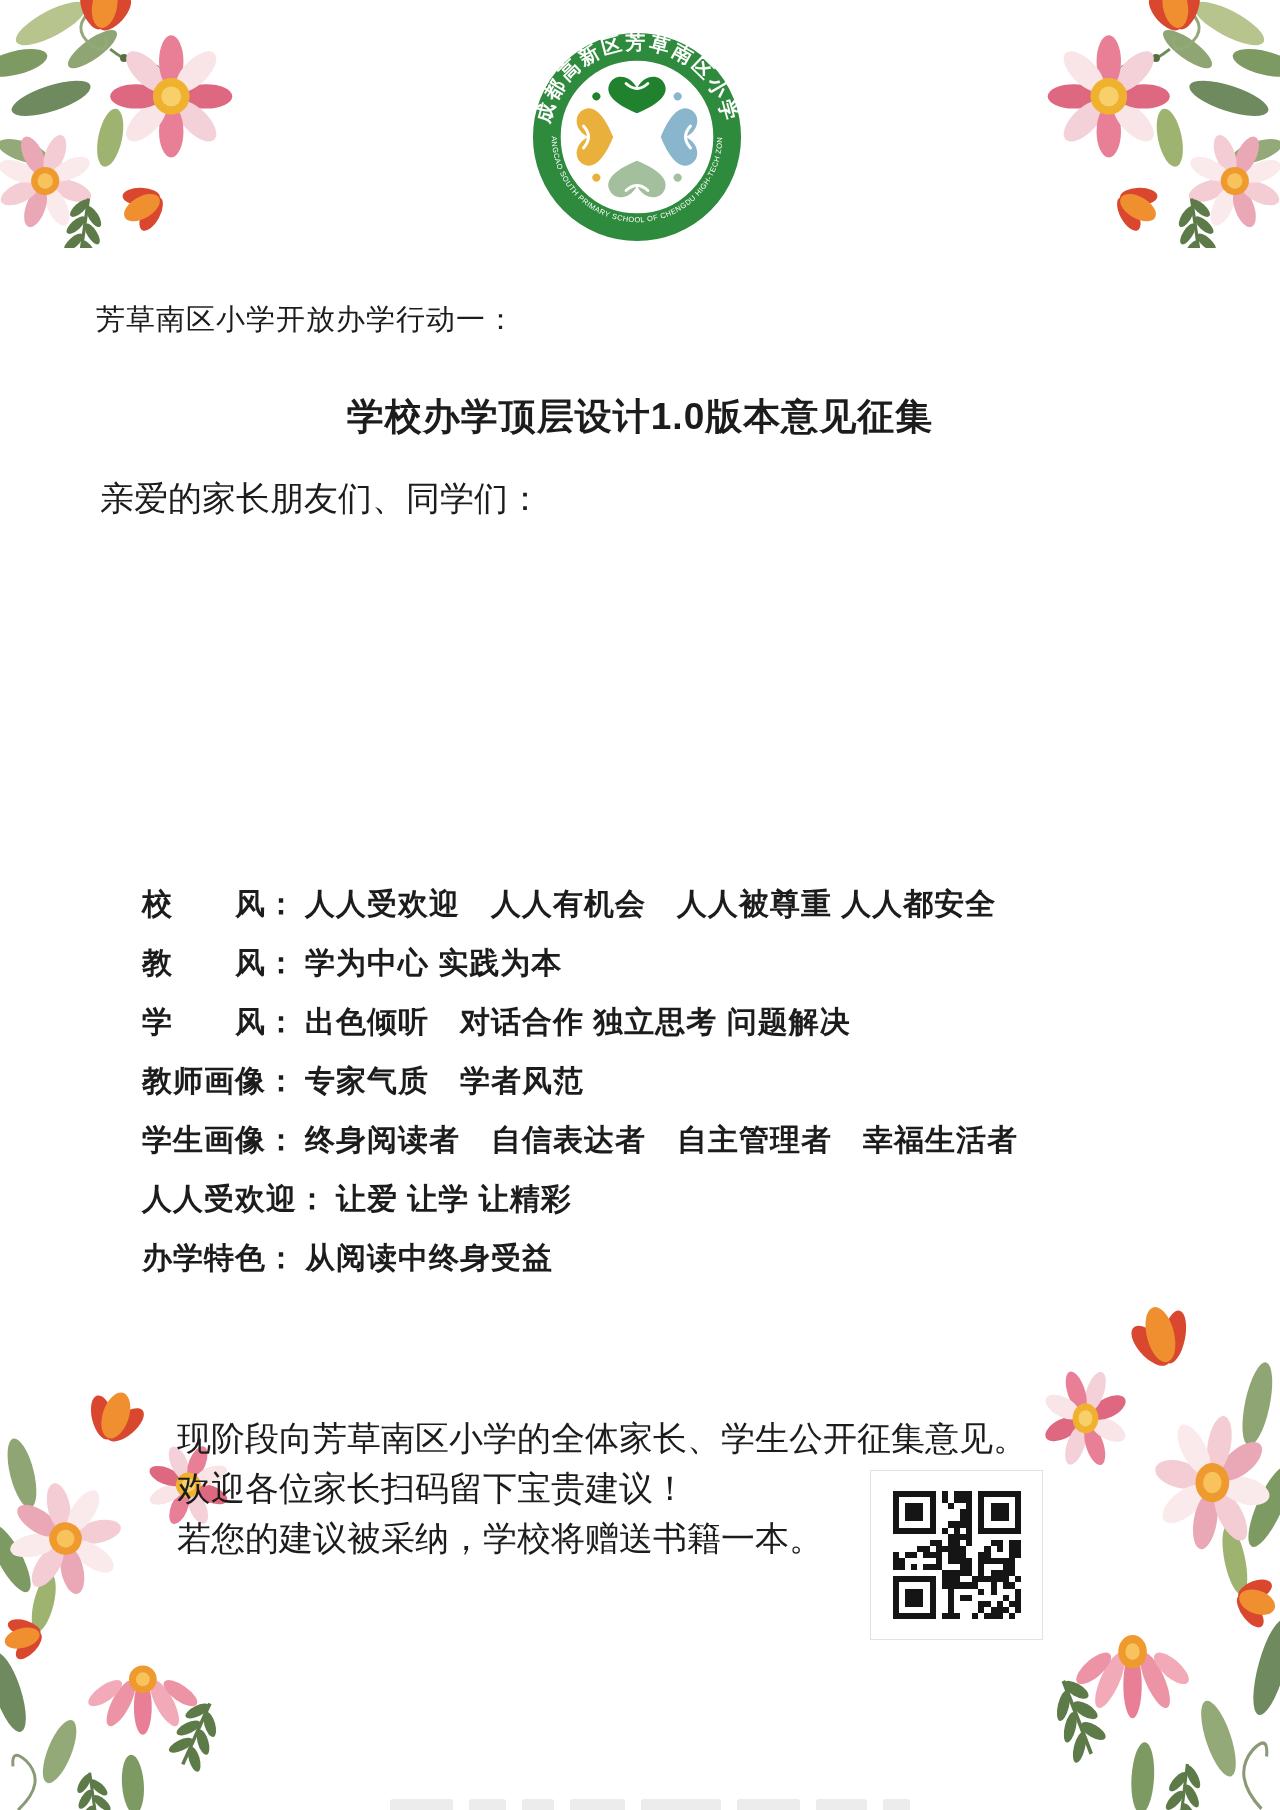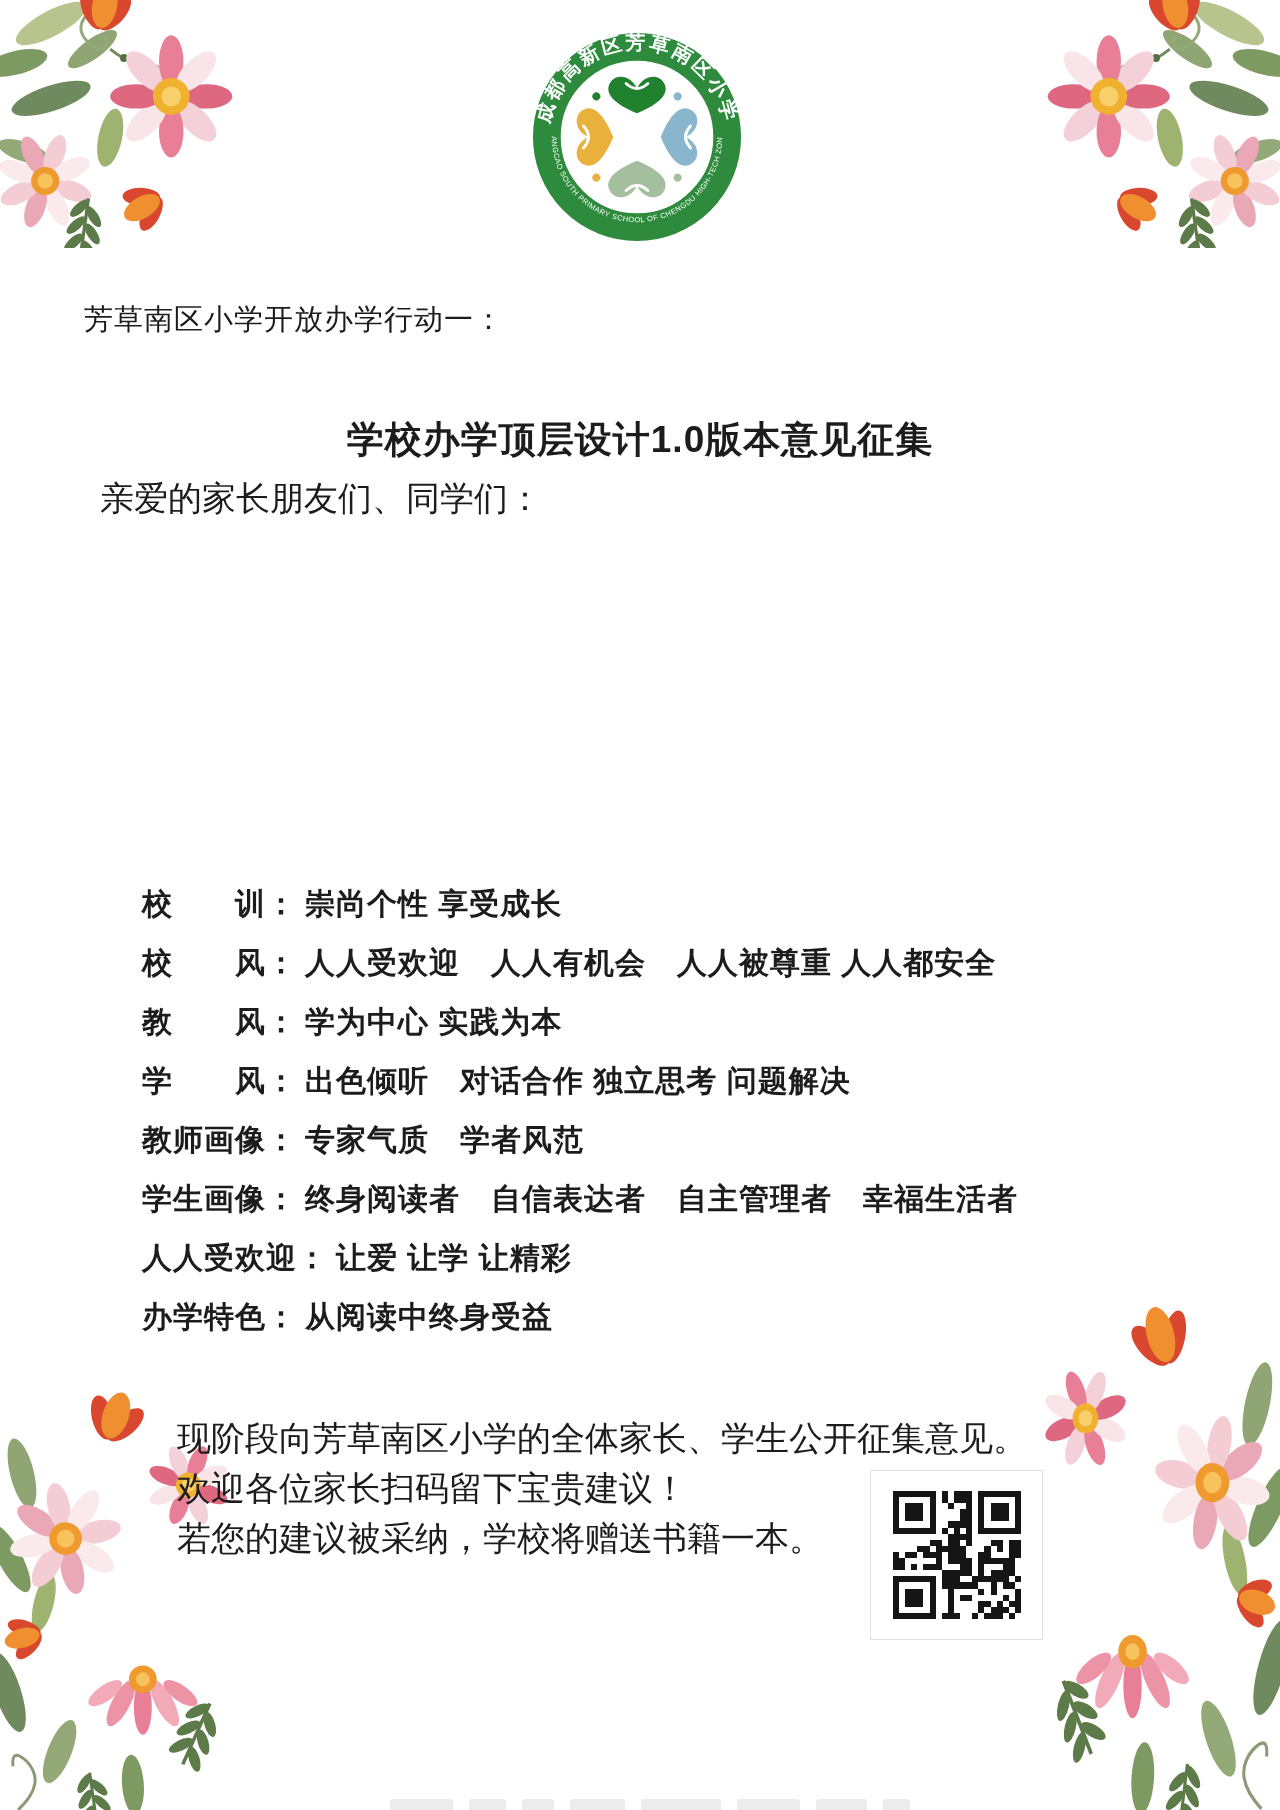--- a/index.html
+++ b/index.html
@@ -7,23 +7,23 @@
     position:relative;width:1280px;height:1810px;margin:0 auto;
     background:#ffffff;overflow:hidden;
     font-family:"Liberation Serif","DejaVu Serif",serif;color:#1c1c1c;
   }
   .flower{position:absolute;pointer-events:none;}
   #f-tl{left:-6px;top:-8px;}
   #f-tr{right:-6px;top:-8px;transform:scaleX(-1);}
   #f-bl{left:-6px;bottom:-6px;}
   #f-br{right:-6px;bottom:-6px;transform:scaleX(-1);}
   .logo{position:absolute;left:528px;top:28px;}
-  .header-line{position:absolute;left:84px;top:300px;font-size:29px;letter-spacing:1px;}
+  .header-line{position:absolute;left:96px;top:300px;font-size:29px;letter-spacing:1px;}
   .title{
-    position:absolute;left:0;right:0;top:415px;text-align:center;
+    position:absolute;left:0;right:0;top:392px;text-align:center;
     font-size:37px;font-weight:700;letter-spacing:1px;
     font-family:"Liberation Sans","DejaVu Sans",sans-serif;
   }
   .salutation{position:absolute;left:100px;top:476px;font-size:34px;}
   .paras{position:absolute;left:100px;top:543px;width:1084px;font-size:34px;line-height:51px;text-align:justify;}
   .paras p{margin:0;text-indent:2em;}
   .mottos{
     position:absolute;left:142px;top:884px;
     font-family:"Liberation Sans","DejaVu Sans",sans-serif;
     font-size:30px;font-weight:700;letter-spacing:1px;
@@ -168,21 +168,20 @@
     <circle transform="rotate(315) translate(0,-58)" r="4" fill="#20822f"></circle>
   </svg>
 
   <div class="header-line">芳草南区小学开放办学行动一：</div>
   <div class="title">学校办学顶层设计1.0版本意见征集</div>
   <div class="salutation">亲爱的家长朋友们、同学们：</div>
 
 
   <div class="mottos" id="mottos">
 
-      <div class="motto-row"><span class="motto-label">校　　训：</span><span class="motto-text">崇尚个性 享受成长</span></div>
 
       <div class="motto-row"><span class="motto-label">校　　风：</span><span class="motto-text">人人受欢迎　人人有机会　人人被尊重 人人都安全</span></div>
 
       <div class="motto-row"><span class="motto-label">教　　风：</span><span class="motto-text">学为中心 实践为本</span></div>
 
       <div class="motto-row"><span class="motto-label">学　　风：</span><span class="motto-text">出色倾听　对话合作 独立思考 问题解决</span></div>
 
       <div class="motto-row"><span class="motto-label">教师画像：</span><span class="motto-text">专家气质　学者风范</span></div>
 
       <div class="motto-row"><span class="motto-label">学生画像：</span><span class="motto-text">终身阅读者　自信表达者　自主管理者　幸福生活者</span></div>

